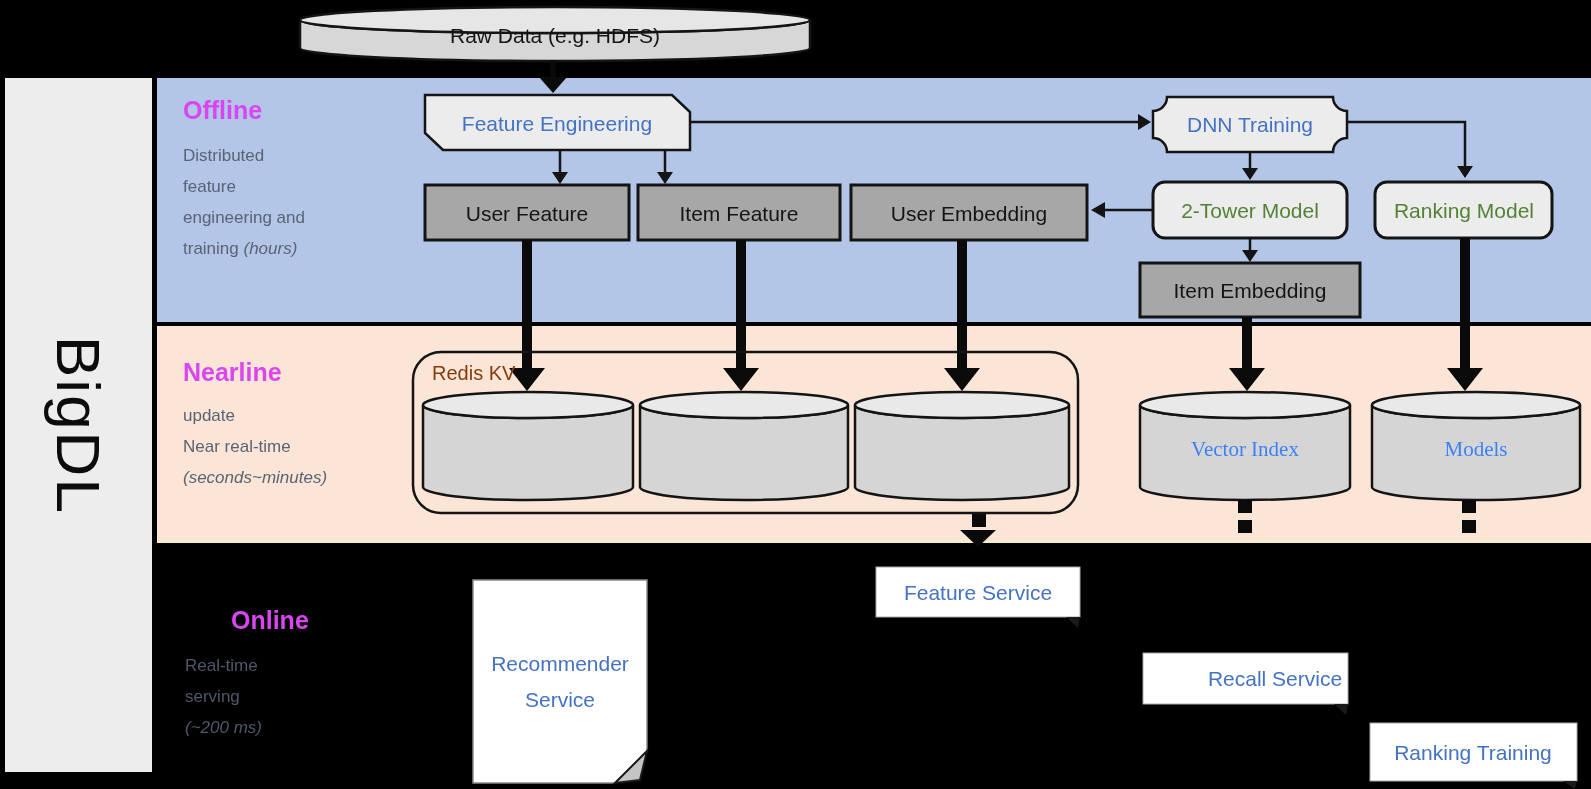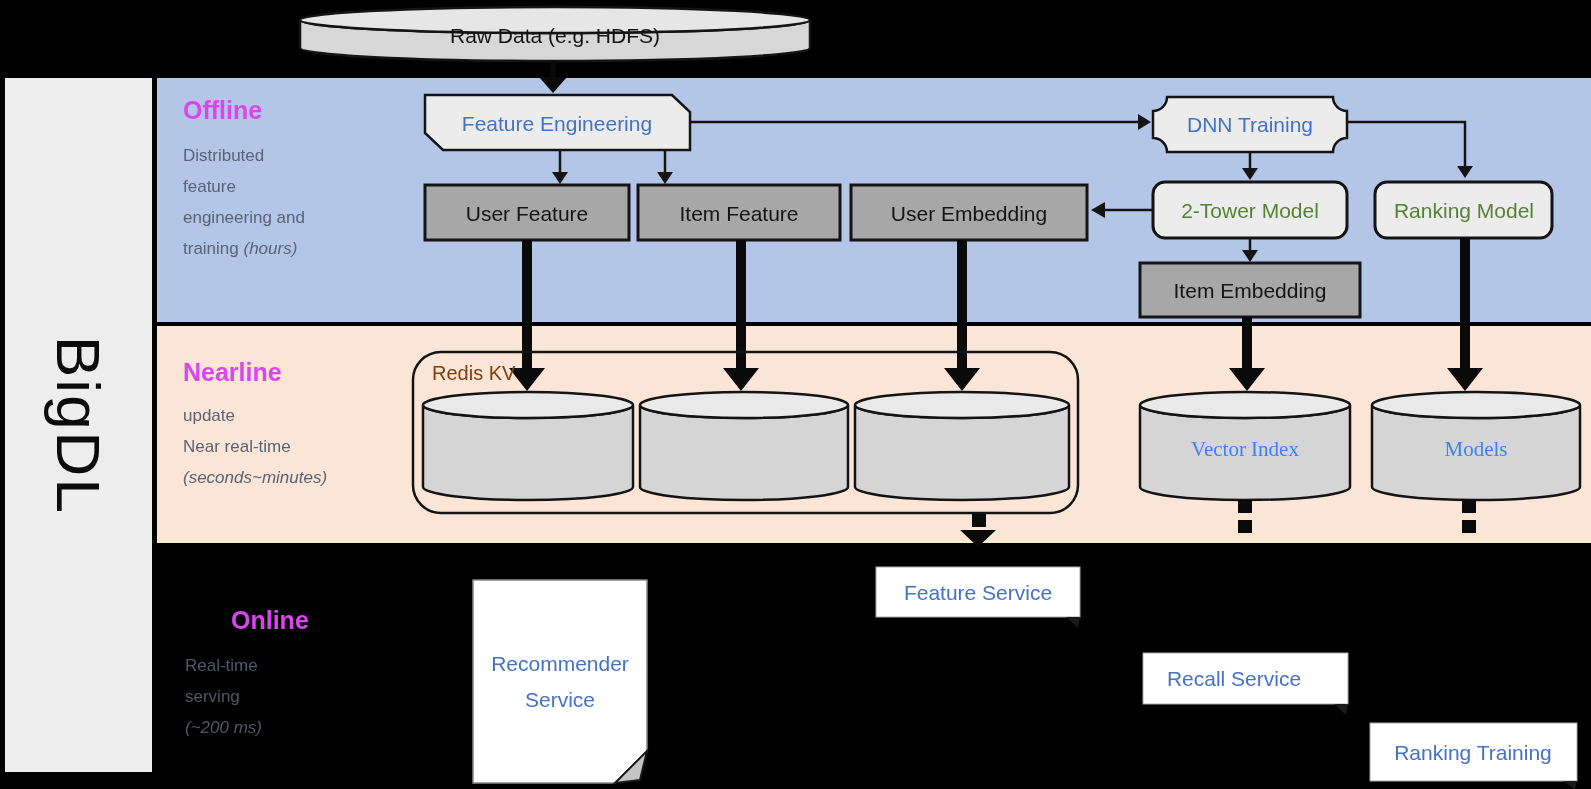--- a/index.html
+++ b/index.html
@@ -211,16 +211,16 @@
   <div class="lbl" style="left:739px; top:214px;">Item Feature</div>
   <div class="lbl" style="left:969px; top:214px;">User Embedding</div>
   <div class="lbl green" style="left:1250px; top:211px;">2-Tower Model</div>
   <div class="lbl green" style="left:1464px; top:211px;">Ranking Model</div>
   <div class="lbl" style="left:1250px; top:291px;">Item Embedding</div>
   <div class="corner-lbl" style="left:432px; top:362px;">Redis KV</div>
   <div class="lbl brown" style="left:1245px; top:449px;">Vector Index</div>
   <div class="lbl brown" style="left:1476px; top:449px;">Models</div>
   <div class="lbl blue" style="left:978px; top:593px;">Feature Service</div>
   <div class="lbl blue wrap" style="left:560px; top:682px;">Recommender Service</div>
-  <div class="lbl blue" style="left:1234px; top:679px;">Recall Service</div>
+  <div class="lbl blue" style="left:1275px; top:679px;">Recall Service</div>
   <div class="lbl blue" style="left:1473px; top:753px;">Ranking Training</div>
 
 </div>
 
 </body></html>

